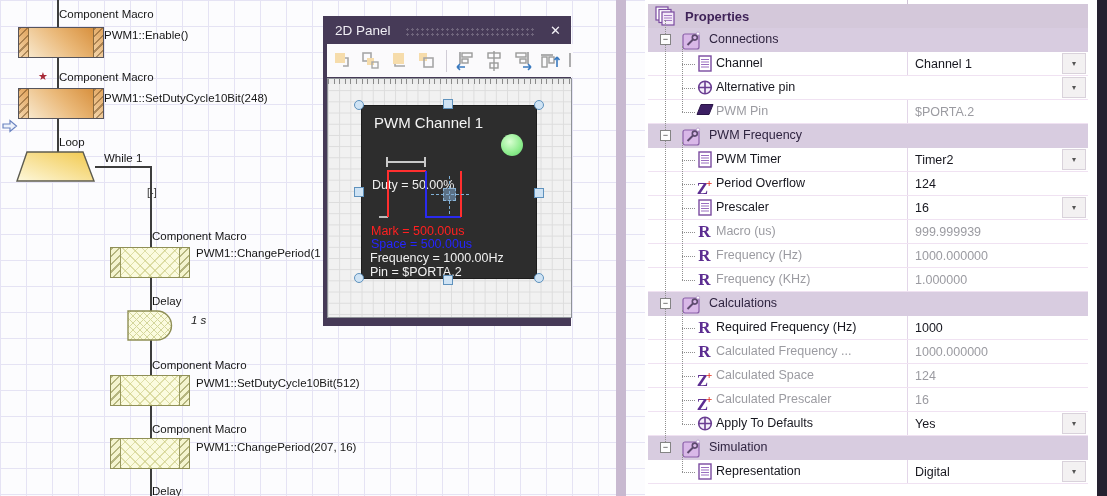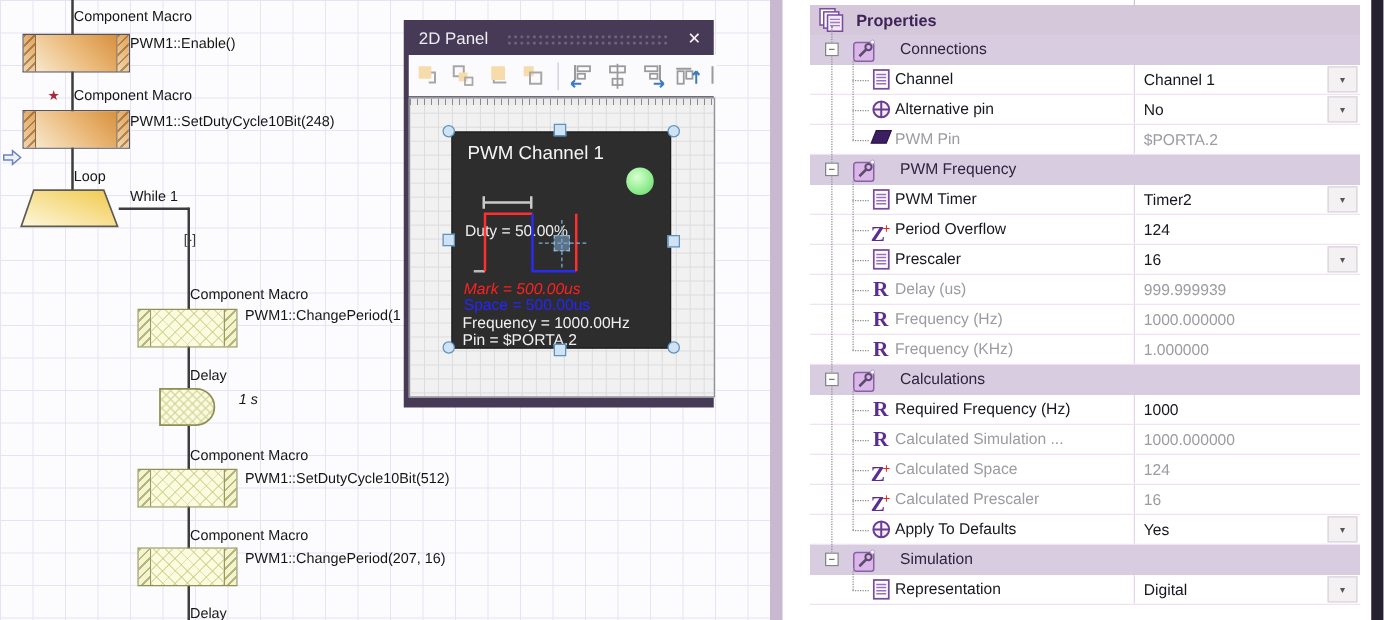--- a/index.html
+++ b/index.html
@@ -3,21 +3,21 @@
 <meta charset="utf-8">
 <style>
   html,body{margin:0;padding:0;background:#fff;font-family:"Liberation Sans",sans-serif;}
   .screen{position:relative;width:1107px;height:496px;overflow:hidden;background:#fff;}
 
   
   .flowchart{position:absolute;left:0;top:0;width:616px;height:496px;
     background-color:#fcfcfe;
     background-image:linear-gradient(to right,#e5e3f4 1px,transparent 1px),
                      linear-gradient(to bottom,#e5e3f4 1px,transparent 1px);
-    background-size:26px 26px;}
+    background-size:26px 26px;padding-left:29px;}
   .fc-line{position:absolute;background:#3d3d3d;}
   .fl{position:absolute;font-size:11.5px;color:#161616;white-space:nowrap;}
   .blk{position:absolute;display:flex;border:1px solid #55545c;box-sizing:border-box;}
   .blk .bar{width:9px;}
   .blk .bod{flex:1;}
   .blk.orange .bod{background:linear-gradient(45deg,#f8e7cb 0%,#eab878 55%,#d8913f 100%);}
   .blk.orange .bar{background-image:repeating-linear-gradient(135deg,rgba(96,60,18,.45) 0 1.6px,transparent 1.6px 5.4px),
       linear-gradient(45deg,#f3d5ab 0%,#e2a45c 100%);}
   .blk.orange .bar.l{border-right:1px solid #8a6a3e;} .blk.orange .bar.r{border-left:1px solid #8a6a3e;}
   .blk.yellow{border-color:#8f8f56;}
@@ -54,21 +54,21 @@
     background-size:11.2px 11.2px;}
   .ruler{position:absolute;left:0;top:0;width:100%;height:5px;background:#ececec;
     background-image:repeating-linear-gradient(to right,#8a8a8a 0 1px,transparent 1px 5.6px);}
 
   .pwm-widget{position:absolute;left:33px;top:26px;width:176px;height:174px;background:#2d2d2d;
     border:1px solid #1d1d1d;border-radius:3px;box-sizing:border-box;}
   .w-title{position:absolute;left:12px;top:8px;font-size:15px;color:#f4f4f4;}
   .w-duty{position:absolute;left:10px;top:31px;font-size:12.5px;color:#eeeeee;margin-top:41px;}
   .led{position:absolute;left:139px;top:28px;width:22px;height:22px;border-radius:50%;
     background:radial-gradient(circle at 40% 35%,#d9ffd2,#8cec8c 60%,#5fd06c);}
-  .w-mark{position:absolute;left:9px;top:118px;font-size:12.5px;color:#ff2020;font-style:italic;}
+  .w-mark{position:absolute;left:9px;top:118px;font-size:12.5px;color:#ff2020;}
   .w-space{position:absolute;left:9px;top:131px;font-size:12.5px;color:#2525ff;}
   .w-freq{position:absolute;left:8px;top:145px;font-size:12.5px;color:#f0f0f0;}
   .w-pin{position:absolute;left:8px;top:159px;font-size:12.5px;color:#f0f0f0;}
 
   .handle{position:absolute;width:10px;height:10px;background:#cfe3f4;border:1px solid #5f92bd;box-sizing:border-box;}
   .handle.round{border-radius:50%;}
   .xhair-h{position:absolute;left:103px;top:115px;width:38px;border-top:1px dashed #7fb0d6;}
   .xhair-v{position:absolute;left:121px;top:97px;height:38px;border-left:1px dashed #7fb0d6;}
   .xhair-c{position:absolute;left:115px;top:109px;width:13px;height:13px;
     background:rgba(128,168,205,.55);border:1px dashed #8ab4d8;box-sizing:border-box;}
@@ -81,21 +81,21 @@
     display:flex;align-items:center;}
   .ph-icon{margin-left:7px;display:flex;}
   .ph-title{margin-left:8px;font-weight:bold;font-size:13px;color:#3f2358;}
   #prop-rows{position:absolute;left:0;top:28px;width:100%;}
   .prow{position:relative;height:24px;box-sizing:border-box;}
   .prow.category{background:#d8cce0;}
   .prow.prop{background:#fff;border-bottom:1px solid #f0e2f2;}
   .expand{position:absolute;left:12px;top:6px;width:11px;height:11px;background:#fdfdfd;border:1px solid #848484;
     box-sizing:border-box;z-index:6;font-size:9px;line-height:8px;text-align:center;color:#333;}
   .cat-ic{position:absolute;left:34px;top:3px;}
-  .cat-label{position:absolute;left:72px;top:4px;color:#2f2440;}
+  .cat-label{position:absolute;left:61px;top:4px;color:#2f2440;}
   .leaf-ic{position:absolute;left:48px;top:3px;width:17px;text-align:center;}
   .plabel{position:absolute;left:68px;top:4px;color:#17171f;}
   .prow.grayed .plabel,.prow.grayed .pvalue{color:#9b9ba1;}
   .pvalue{position:absolute;left:259px;top:0;right:0;height:100%;display:flex;align-items:center;
     padding-left:7px;border-left:1px solid #e3d6e9;color:#17171f;box-sizing:border-box;}
   .dd{position:absolute;right:2px;top:1px;width:24px;height:21px;background:#f3f1f2;
     border:1px solid #d9d2db;display:flex;align-items:center;justify-content:center;z-index:3;box-sizing:border-box;}
   .dd-arrow{font-size:8px;color:#555;}
   .stub{position:absolute;left:34px;top:50%;width:13px;border-top:1px dotted #8f8f8f;}
   .tree{position:absolute;border-left:1px dotted #8f8f8f;z-index:5;pointer-events:none;}
@@ -314,21 +314,20 @@
             <span class="dd-arrow">▾</span>
           </span>
         </div>
         <div class="prow prop">
           <span class="stub"></span>
           <span class="leaf-ic"><svg width="16" height="17" viewBox="0 0 16 16">
               <circle cx="8" cy="8" r="6.3" fill="#f4eefa" stroke="#6a3d92" stroke-width="1.6"></circle>
               <path d="M8 1.7V14.3M1.7 8H14.3" stroke="#6a3d92" stroke-width="1.6"></path>
             </svg></span>
           <span class="plabel">Alternative pin</span>
-          <span class="pvalue">No</span>
           <span class="dd">
             <span class="dd-arrow">▾</span>
           </span>
         </div>
         <div class="prow prop grayed">
           <span class="stub"></span>
           <span class="leaf-ic"><svg width="18" height="13" viewBox="0 0 18 12">
               <path d="M5 1 H17 L13 11 H1 Z" fill="#3c1f63" stroke="#2a1547"></path>
             </svg></span>
           <span class="plabel">PWM Pin</span>
@@ -370,21 +369,21 @@
             </svg></span>
           <span class="plabel">Prescaler</span>
           <span class="pvalue">16</span>
           <span class="dd">
             <span class="dd-arrow">▾</span>
           </span>
         </div>
         <div class="prow prop grayed">
           <span class="stub"></span>
           <span class="leaf-ic"><span class="ri">R</span></span>
-          <span class="plabel">Delay (us)</span>
+          <span class="plabel">Macro (us)</span>
           <span class="pvalue">999.999939</span>
         </div>
         <div class="prow prop grayed">
           <span class="stub"></span>
           <span class="leaf-ic"><span class="ri">R</span></span>
           <span class="plabel">Frequency (Hz)</span>
           <span class="pvalue">1000.000000</span>
         </div>
         <div class="prow prop grayed">
           <span class="stub"></span>
@@ -404,21 +403,21 @@
         </div>
         <div class="prow prop">
           <span class="stub"></span>
           <span class="leaf-ic"><span class="ri">R</span></span>
           <span class="plabel">Required Frequency (Hz)</span>
           <span class="pvalue">1000</span>
         </div>
         <div class="prow prop grayed">
           <span class="stub"></span>
           <span class="leaf-ic"><span class="ri">R</span></span>
-          <span class="plabel">Calculated Simulation ...</span>
+          <span class="plabel">Calculated Frequency ...</span>
           <span class="pvalue">1000.000000</span>
         </div>
         <div class="prow prop grayed">
           <span class="stub"></span>
           <span class="leaf-ic"><span class="zi">Z<sup>+</sup></span></span>
           <span class="plabel">Calculated Space</span>
           <span class="pvalue">124</span>
         </div>
         <div class="prow prop grayed">
           <span class="stub"></span>

